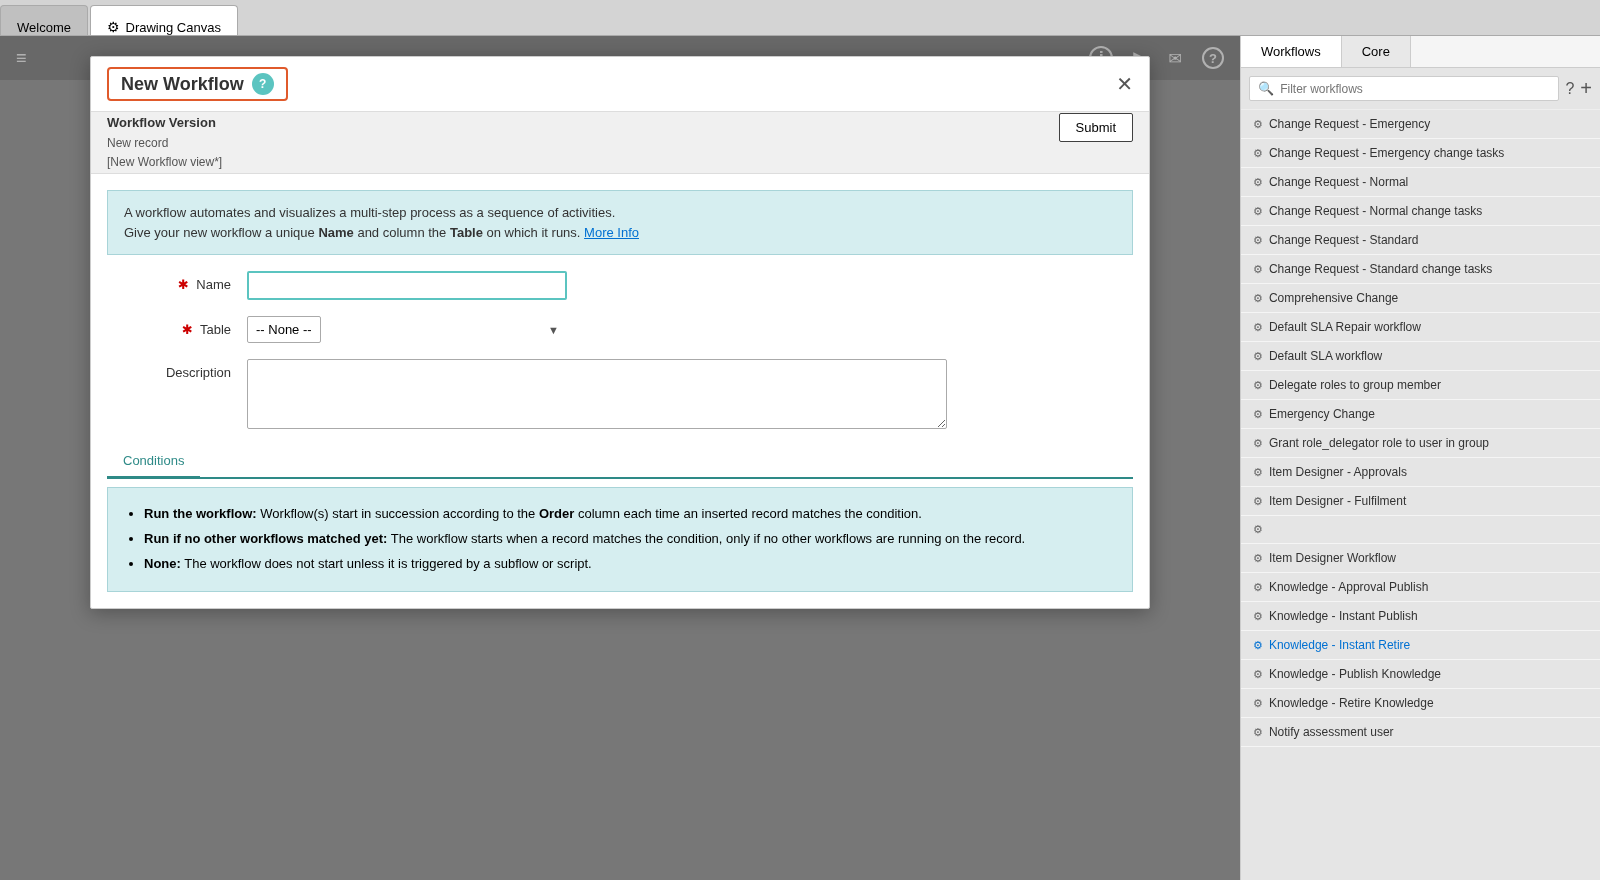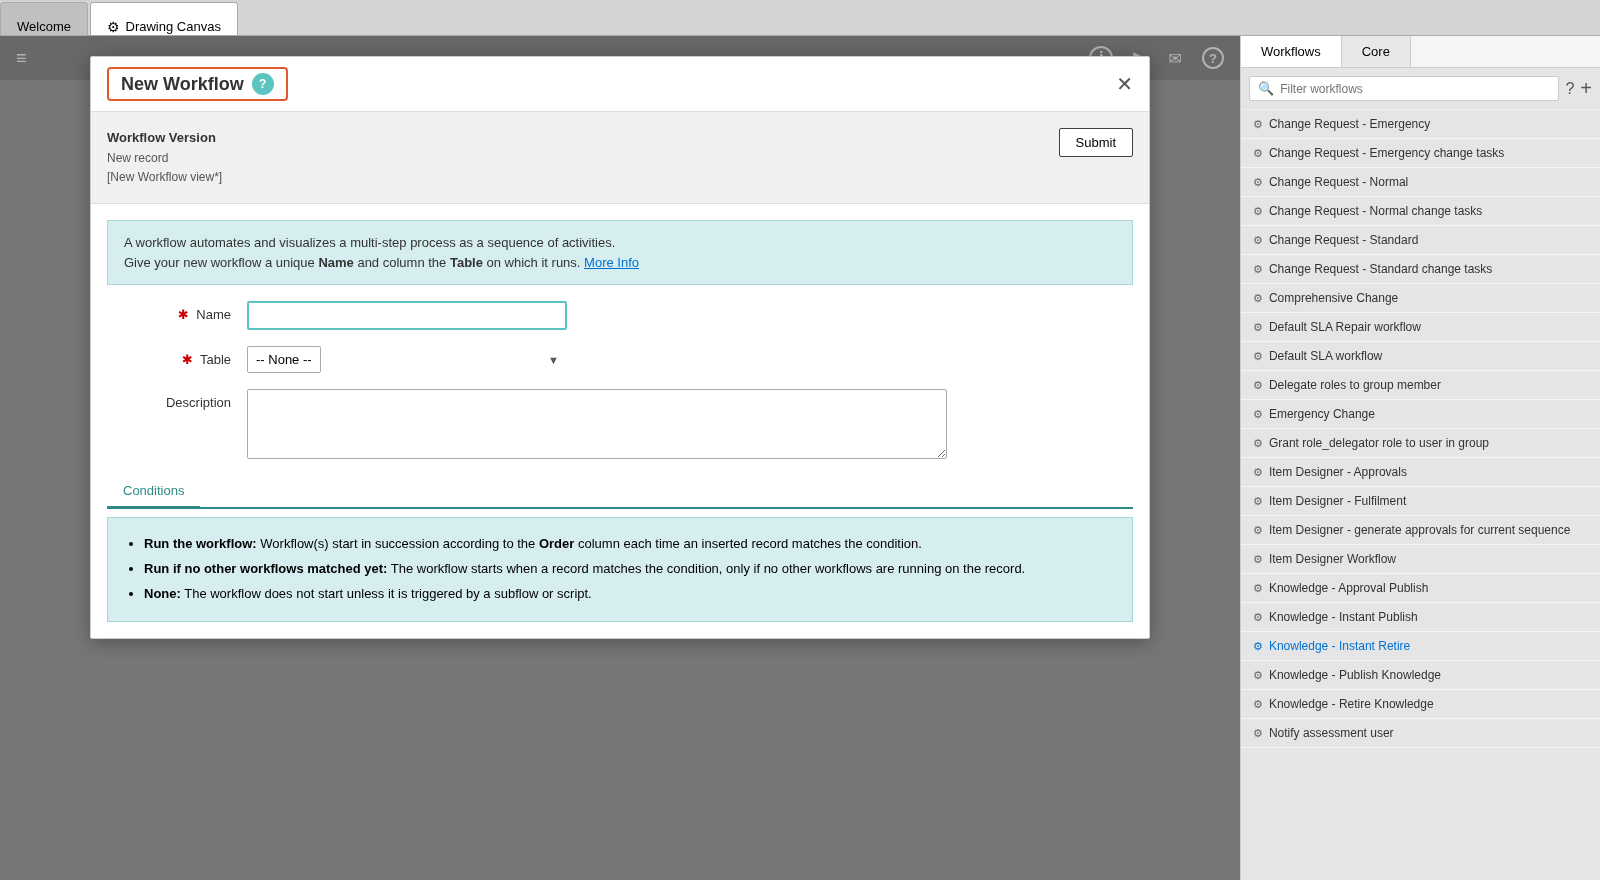--- a/index.html
+++ b/index.html
@@ -7,21 +7,21 @@
 
     
     .tab-bar {
       display: flex;
       background: #d4d4d4;
       height: 36px;
       align-items: flex-end;
       border-bottom: 1px solid #aaa;
     }
     .tab {
-      display: flex; align-items: flex-start; padding: 16px 16px; height: 22px;
+      display: flex; align-items: flex-end; padding: 0 16px; height: 30px;
       background: #c0c0c0; border: 1px solid #aaa; border-bottom: none;
       cursor: pointer; font-size: 13px; gap: 6px; margin-right: 2px;
       border-radius: 4px 4px 0 0;
     }
     .tab.active { background: #fff; }
     .tab-icon { font-size: 14px; }
 
     
     .main-area {
       display: flex;
@@ -95,21 +95,21 @@
       font-size: 20px; background: none; border: none; cursor: pointer; color: #555;
       line-height: 1;
     }
 
     .modal-body { padding: 0; flex: 1; overflow: hidden; display: flex; flex-direction: column; }
 
     
     .wf-version-bar {
       background: #f0f0f0;
       border-bottom: 1px solid #ddd;
-      padding: 16px 16px;
+      padding: 1px 16px;
       display: flex; justify-content: space-between; align-items: flex-start;
     }
     .wf-version-info { font-size: 12px; color: #555; line-height: 1.6; }
     .wf-version-info strong { font-size: 13px; color: #333; }
     .submit-btn {
       background: #fff; border: 1px solid #404040;
       padding: 6px 16px; cursor: pointer; font-size: 13px;
       border-radius: 2px;
     }
 
@@ -418,21 +418,20 @@
         <div class="workflow-item">
           <span class="wf-icon" style="font-size: 11px;">⚙</span>
           <span>Item Designer - Approvals</span>
         </div>
         <div class="workflow-item">
           <span class="wf-icon" style="font-size: 11px;">⚙</span>
           <span>Item Designer - Fulfilment</span>
         </div>
         <div class="workflow-item">
           <span class="wf-icon" style="font-size: 11px;">⚙</span>
-          <span>Item Designer - generate approvals for current sequence</span>
         </div>
         <div class="workflow-item">
           <span class="wf-icon" style="font-size: 11px;">⚙</span>
           <span>Item Designer Workflow</span>
         </div>
         <div class="workflow-item">
           <span class="wf-icon" style="font-size: 11px;">⚙</span>
           <span>Knowledge - Approval Publish</span>
         </div>
         <div class="workflow-item">

